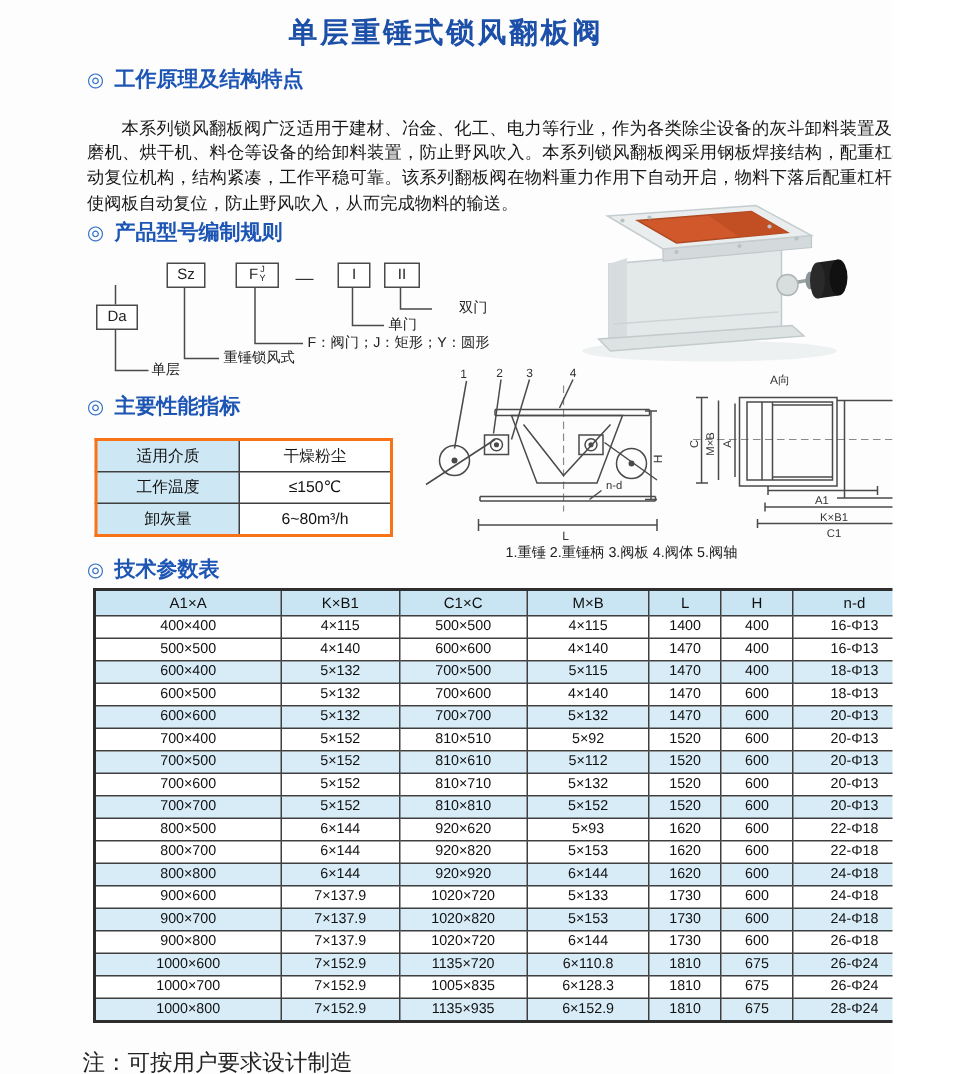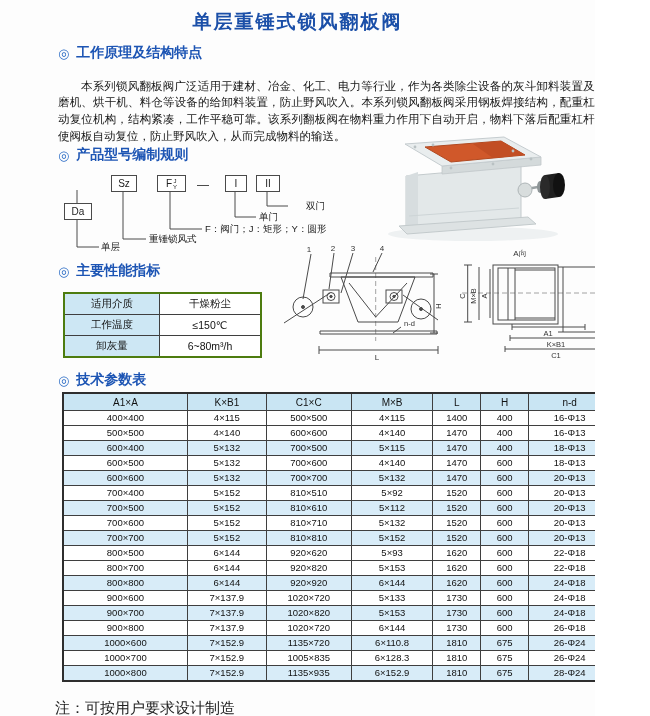--- a/index.html
+++ b/index.html
@@ -13,21 +13,21 @@
         text-align:justify;text-indent:2em;color:#161616;}
   
   .mbox{position:absolute;height:15px;line-height:15px;border:1px solid #4a4a4a;background:#fff;
         text-align:center;font-size:10px;color:#222;}
   .mdash{position:absolute;font-size:12px;color:#333;text-align:center;}
   .dlabel{position:absolute;font-size:9.5px;color:#222;white-space:nowrap;line-height:11px;}
   .fstack{display:inline-block;vertical-align:middle;margin-left:1px;}
   .fstack i{display:block;font-style:normal;font-size:6px;line-height:6px;}
   svg.lines,svg.draw,svg.photo{position:absolute;}
   
-  .perf{position:absolute;left:63px;top:292px;border-collapse:collapse;border:2px solid #4d7c0f;padding-left:27px;}
+  .perf{position:absolute;left:63px;top:292px;border-collapse:collapse;border:2px solid #f97316;padding-left:27px;}
   .perf td{border:1px solid #3f3f3f;height:20px;text-align:center;font-size:10.5px;padding:0;color:#111;}
   .perf td.k{background:#cde7f4;width:94px;}
   .perf td.v{width:100px;background:#fff;}
   
   .params{position:absolute;left:62px;top:392px;width:550px;border-collapse:collapse;table-layout:fixed;
           border:2px solid #2e2e2e;}
   .params th{background:#c9e5f3;border:1px solid #3f3f3f;height:16px;font-size:10px;font-weight:normal;color:#111;padding:0;}
   .params td{border:1px solid #3f3f3f;height:14px;line-height:14px;font-size:9.5px;text-align:center;color:#111;padding:0;background:#fff;}
   .params tr.alt td{background:#d8ecf8;}
   .note{position:absolute;left:55px;top:699px;font-size:15px;color:#222;}
@@ -222,20 +222,21 @@
     </g>
     <text class="dimtext" x="60" y="10" text-anchor="middle">A向</text>
     <text class="smalltext" x="5" y="50" transform="rotate(-90 5 50)" text-anchor="middle">C</text>
     <text class="smalltext" x="16" y="50" transform="rotate(-90 16 50)" text-anchor="middle">M×B</text>
     <text class="smalltext" x="27" y="50" transform="rotate(-90 27 50)" text-anchor="middle">A</text>
     <text class="smalltext" x="88" y="90" text-anchor="middle">A1</text>
     <text class="smalltext" x="96" y="101" text-anchor="middle">K×B1</text>
     <text class="smalltext" x="96" y="112" text-anchor="middle">C1</text>
   </svg>
 
+  <div class="caption">1.重锤  2.重锤柄  3.阀板  4.阀体  5.阀轴</div>
 
   <div class="sec-head" style="left:58px;top:371px;">
     <span class="bullet">◎</span>
     <span>技术参数表</span>
   </div>
 
   <table class="params">
     <colgroup>
       <col style="width:22.7%">
         <col style="width:14.4%">

